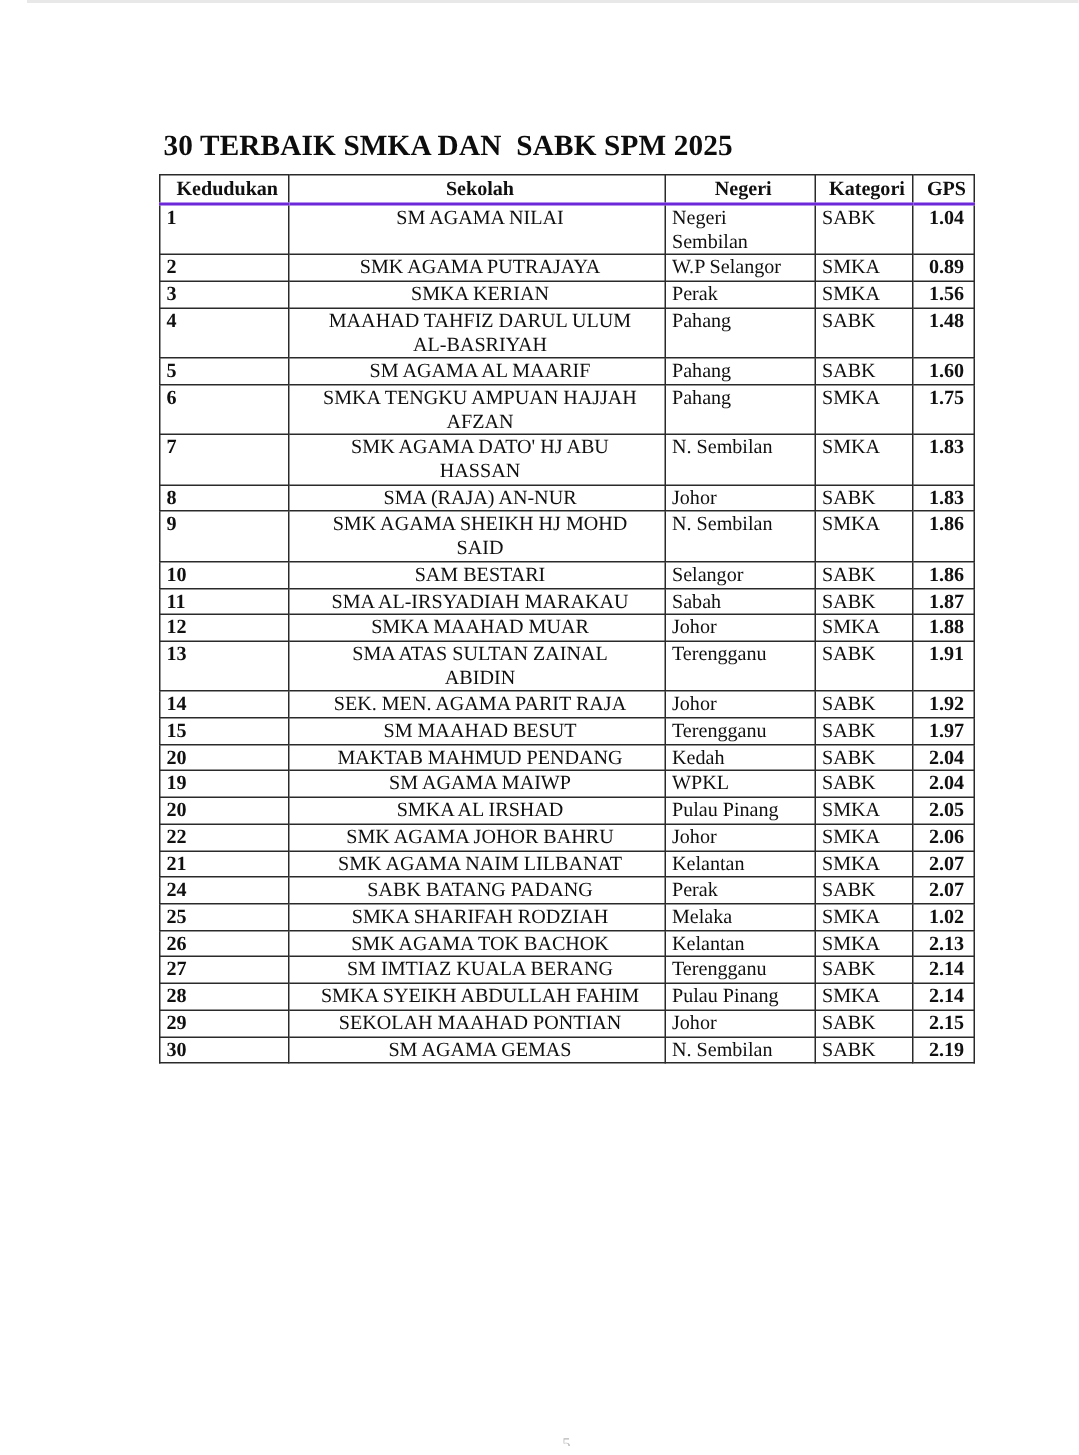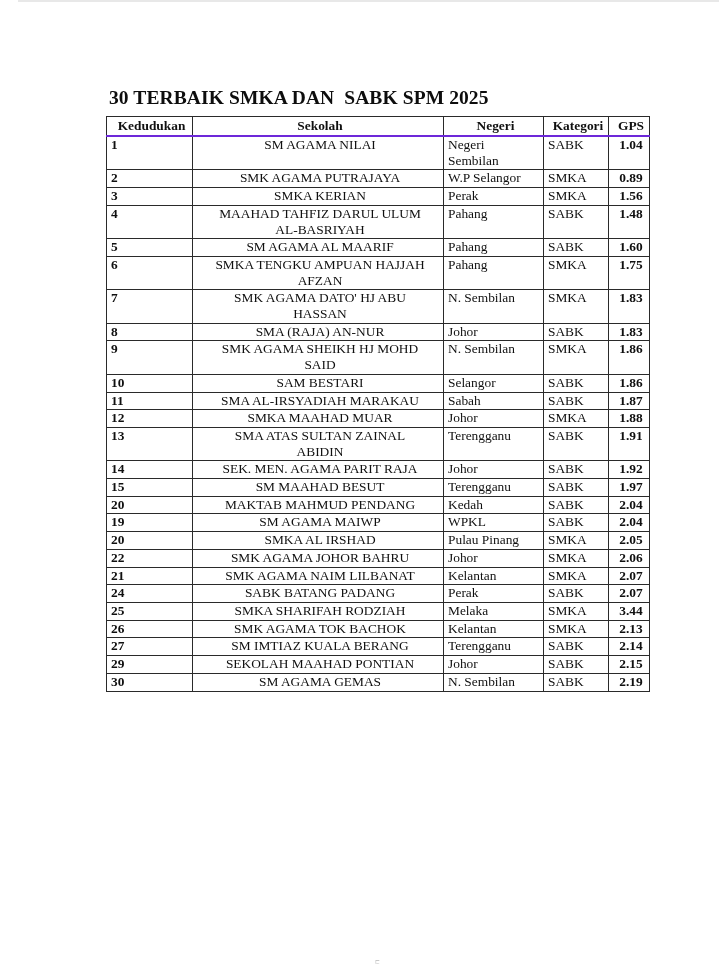--- a/index.html
+++ b/index.html
@@ -289,37 +289,44 @@
           <td class="school">SABK BATANG PADANG</td>
           <td class="state">Perak</td>
           <td class="cat">SABK</td>
           <td class="gps">2.07</td>
         </tr>
         <tr>
           <td class="rank">25</td>
           <td class="school">SMKA SHARIFAH RODZIAH</td>
           <td class="state">Melaka</td>
           <td class="cat">SMKA</td>
-          <td class="gps">3.44</td>
+          <td class="gps">1.02</td>
         </tr>
         <tr>
           <td class="rank">26</td>
           <td class="school">SMK AGAMA TOK BACHOK</td>
           <td class="state">Kelantan</td>
           <td class="cat">SMKA</td>
           <td class="gps">2.13</td>
         </tr>
         <tr>
           <td class="rank">27</td>
           <td class="school">SM IMTIAZ KUALA BERANG</td>
           <td class="state">Terengganu</td>
           <td class="cat">SABK</td>
           <td class="gps">2.14</td>
         </tr>
         <tr>
+          <td class="rank">28</td>
+          <td class="school">SMKA SYEIKH ABDULLAH FAHIM</td>
+          <td class="state">Pulau Pinang</td>
+          <td class="cat">SMKA</td>
+          <td class="gps">2.14</td>
+        </tr>
+        <tr>
           <td class="rank">29</td>
           <td class="school">SEKOLAH MAAHAD PONTIAN</td>
           <td class="state">Johor</td>
           <td class="cat">SABK</td>
           <td class="gps">2.15</td>
         </tr>
         <tr>
           <td class="rank">30</td>
           <td class="school">SM AGAMA GEMAS</td>
           <td class="state">N. Sembilan</td>

